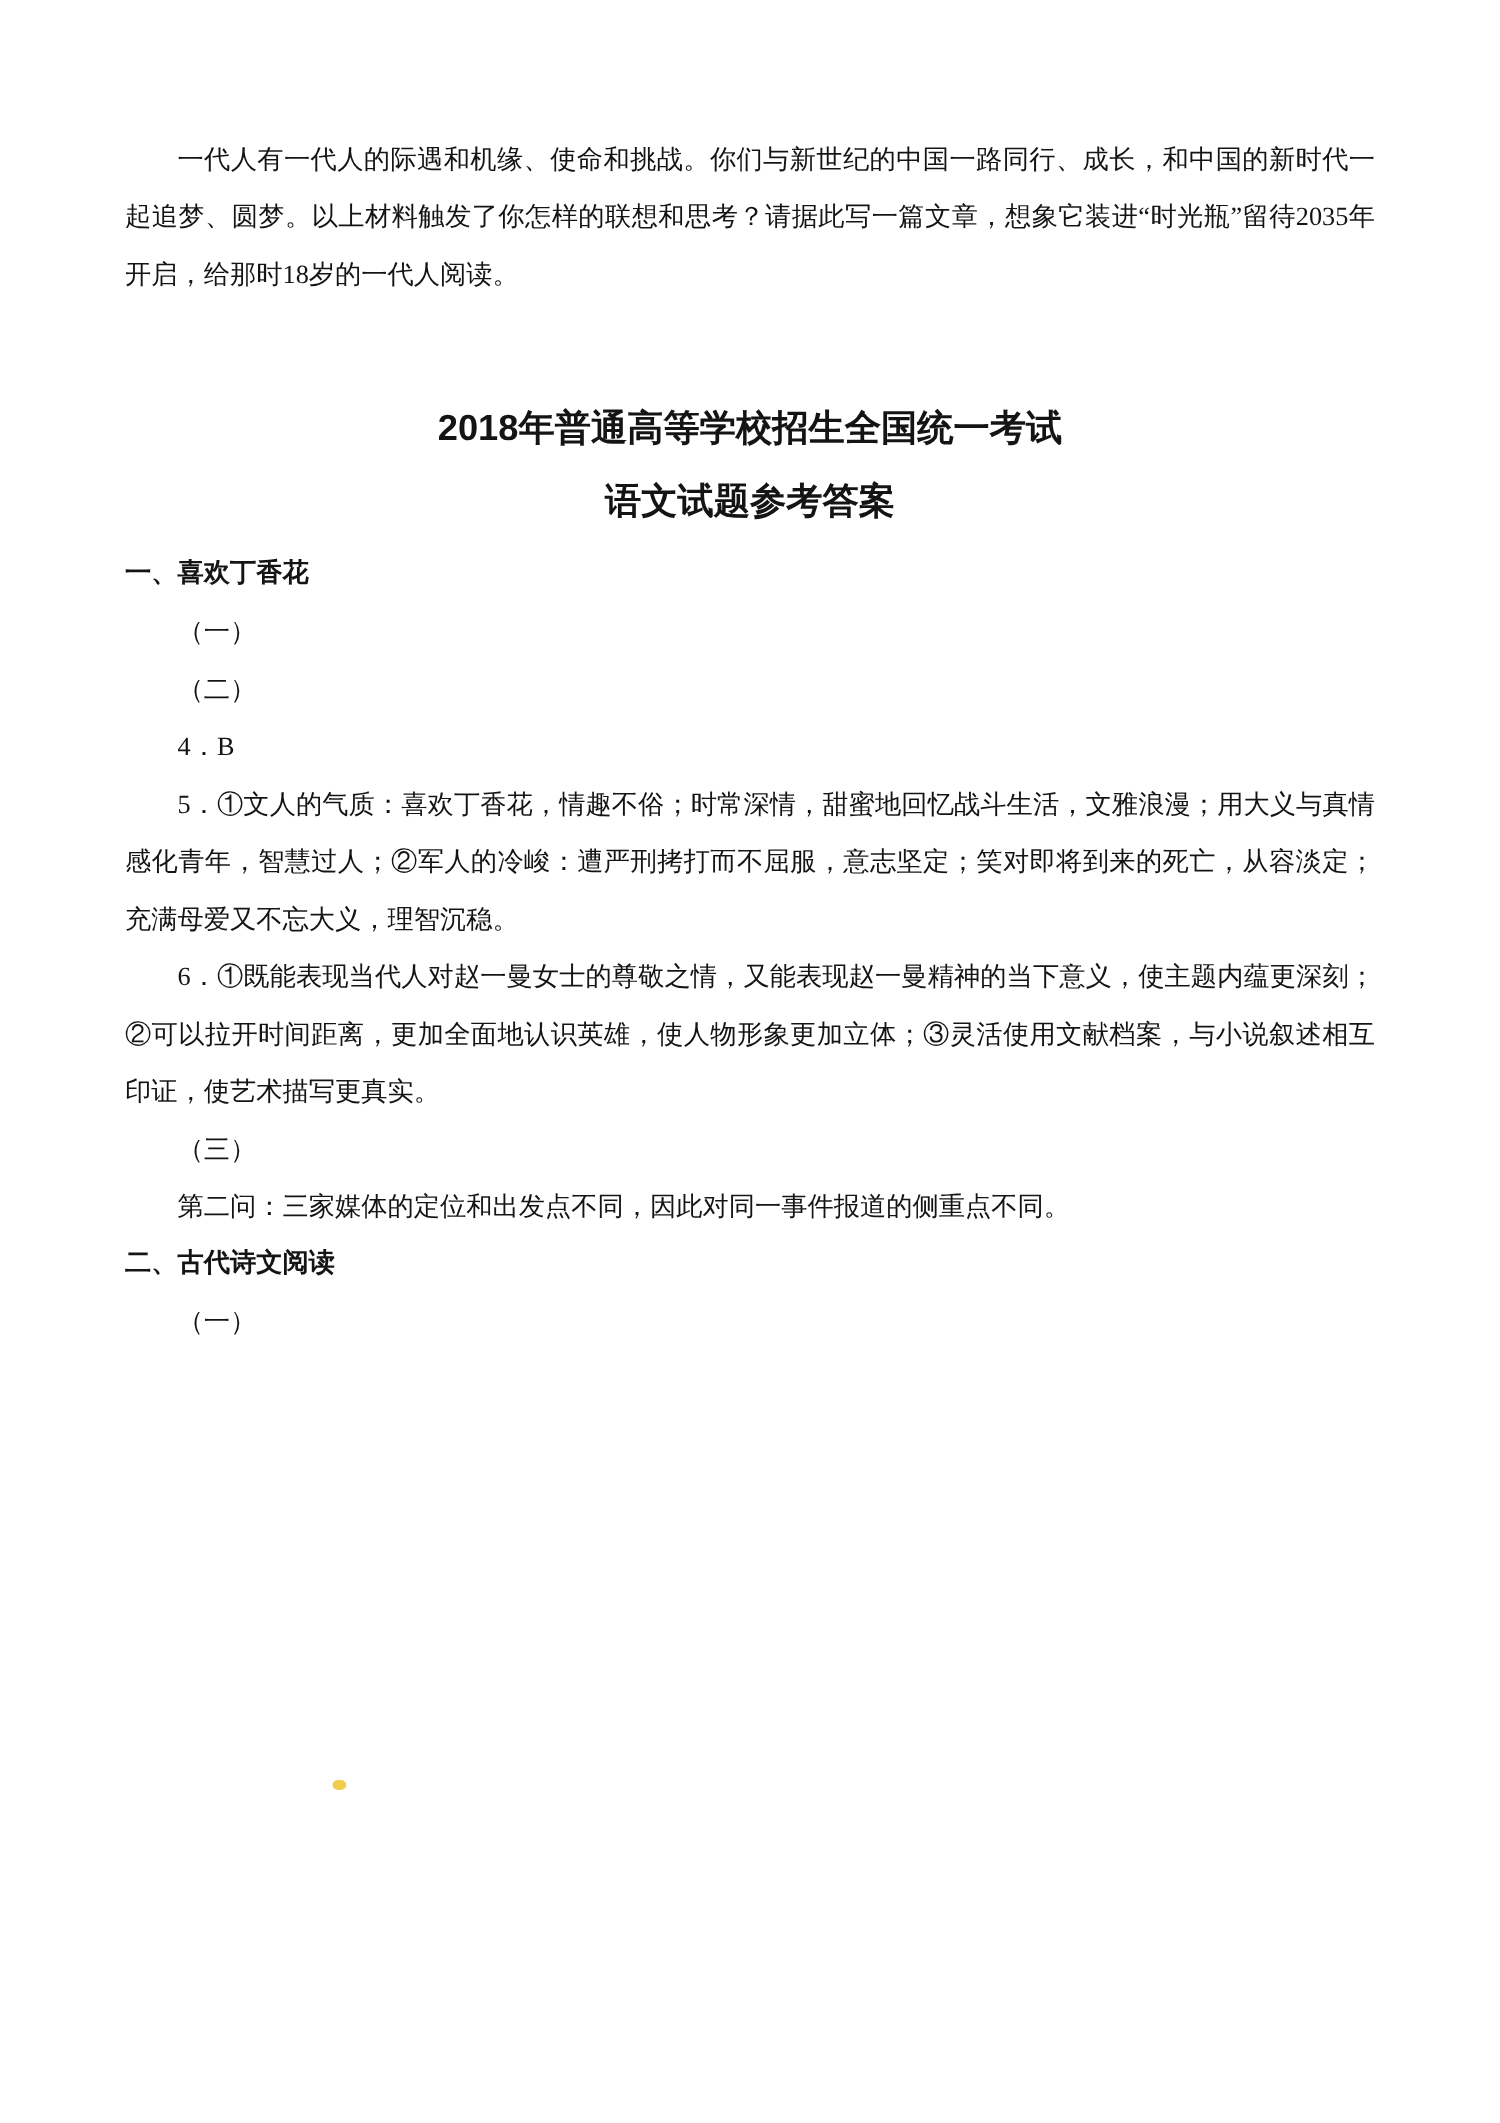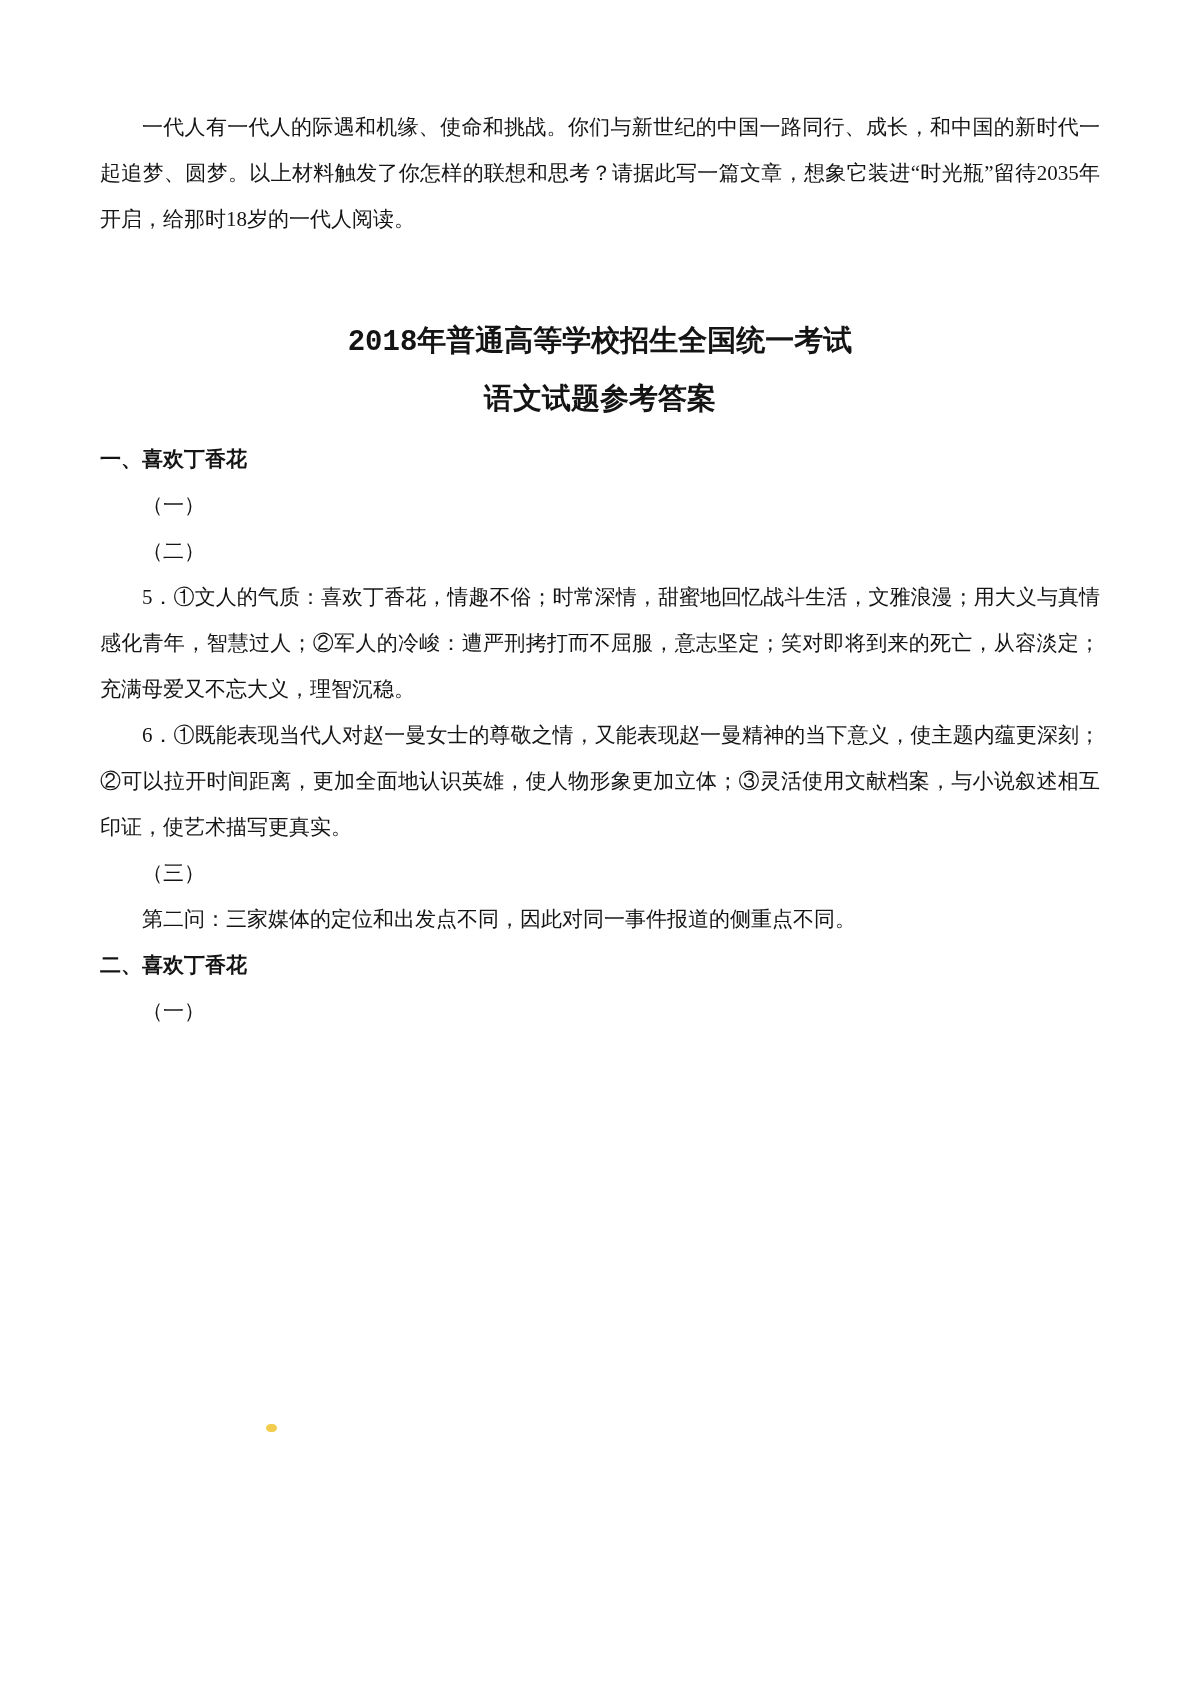--- a/index.html
+++ b/index.html
@@ -32,21 +32,21 @@
     margin: 0;
     line-height: 46px;
     white-space: pre-wrap;
   }
   .title {
     margin: 0;
     text-align: center;
     font-weight: bold;
     font-size: 29px;
     line-height: 54px;
-    font-family: Liberation Mono, monospace;
+    font-family: Liberation Sans, sans-serif;
   }
   .title-1 { margin-top: 74px; }
   .title-2 { margin-top: 4px; }
   .heading {
     margin: 0;
     font-weight: bold;
     font-size: 21px;
     line-height: 46px;
     font-family: "Liberation Sans", "DejaVu Sans", sans-serif;
   }
@@ -74,31 +74,32 @@
 
   <div class="title title-2">语文试题参考答案</div>
 
   <p class="heading heading-1">一、喜欢丁香花</p>
 
   <p class="line indent">（一）</p>
 
 
   <p class="line indent">（二）</p>
 
+  <p class="line indent">4．B</p>
 
   <p class="para indent">5．①文人的气质：喜欢丁香花，情趣不俗；时常深情，甜蜜地回忆战斗生活，文雅浪漫；用大义与真情感化青年，智慧过人；②军人的冷峻：遭严刑拷打而不屈服，意志坚定；笑对即将到来的死亡，从容淡定；充满母爱又不忘大义，理智沉稳。</p>
 
   <p class="para indent">6．①既能表现当代人对赵一曼女士的尊敬之情，又能表现赵一曼精神的当下意义，使主题内蕴更深刻；②可以拉开时间距离，更加全面地认识英雄，使人物形象更加立体；③灵活使用文献档案，与小说叙述相互印证，使艺术描写更真实。</p>
 
   <p class="line indent">（三）</p>
 
 
 
   <p class="line indent">第二问：三家媒体的定位和出发点不同，因此对同一事件报道的侧重点不同。</p>
 
-  <p class="heading">二、喜欢丁香花</p>
+  <p class="heading">二、古代诗文阅读</p>
 
   <p class="line indent">（一）</p>
 
 
   <span class="mark"></span>
 
 </div>
 
 </body></html>

